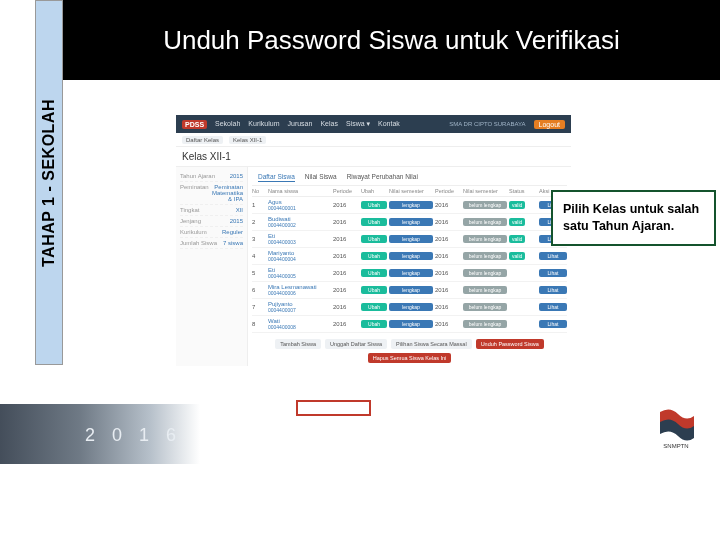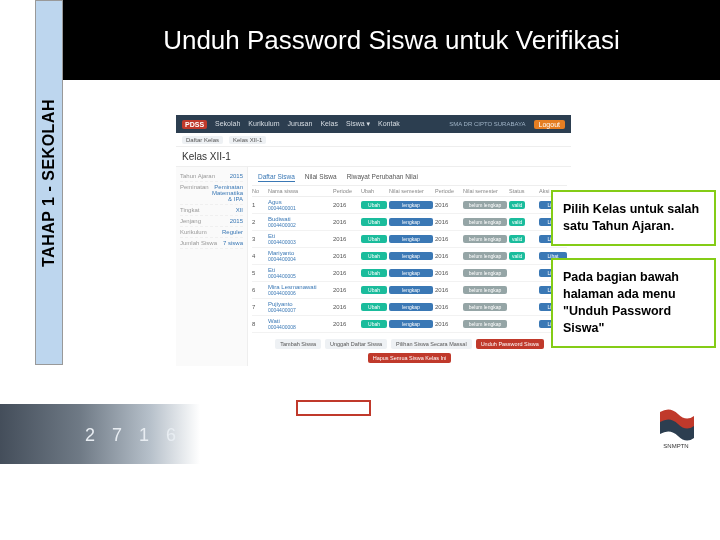--- a/index.html
+++ b/index.html
@@ -33,21 +33,21 @@
 .btn{font-size:5px;padding:1px 3px;border-radius:2px;color:#fff;text-align:center;white-space:nowrap}
 .bg-g{background:#1abc9c}
 .bg-b{background:#3a78b5}
 .bg-gr{background:#95a5a6}
 .pill{display:inline-block;background:#1abc9c;color:#fff;font-size:5px;padding:1px 3px;border-radius:2px}
 .footer-actions{margin-top:6px;display:flex;gap:4px;font-size:5.5px;align-items:center;justify-content:center;flex-wrap:wrap}
 .footer-actions .fb{padding:2px 5px;border-radius:2px;background:#eef1f4;color:#555}
 .footer-actions .fb.hot{background:#c0392b;color:#fff}
 .highlight-box{position:absolute;border:2px solid #c0392b}
 .hb1{left:296px;top:400px;width:75px;height:16px}
-.callout{position:absolute;border:2px solid #84cc16;background:#fff;padding:9px 10px;font-size:12.5px;line-height:1.35;color:#000;font-weight:bold}
+.callout{position:absolute;border:2px solid #14532d;background:#fff;padding:9px 10px;font-size:12.5px;line-height:1.35;color:#000;font-weight:bold}
 .cb1{left:551px;top:190px;width:165px}
 .cb2{left:551px;top:258px;width:165px}
 .foot-photo{position:absolute;left:0;bottom:0;width:200px;height:60px;background:linear-gradient(90deg,#2f3a48,#5f6b78 40%,#aeb9c4 75%,#fff);opacity:.9}
 .year{position:absolute;left:85px;bottom:18px;color:#e8edf2;font-size:18px;letter-spacing:6px}
 .logo-right{position:absolute;right:18px;bottom:10px;width:52px;height:52px;display:flex;flex-direction:column;align-items:center;justify-content:center}
 .logo-right svg{width:40px;height:34px}
 .logo-right .cap{font-size:6px;color:#333;margin-top:1px}
 </style>
 </head>
 <body>
@@ -223,24 +223,23 @@
             <span class="fb hot">Unduh Password Siswa</span>
             <span class="fb hot">Hapus Semua Siswa Kelas Ini</span>
           </div>
       </div>
     </div>
   </div>
 
   <div class="highlight-box hb1"></div>
 
   <div class="callout cb1">Pilih Kelas untuk salah satu Tahun Ajaran.</div>
-  <div class="callout cb2">Pada bagian bawah halaman ada menu "Unduh Password Siswa"</div>
 
   <div class="foot-photo"></div>
-  <div class="year">2 7 1 6</div>
+  <div class="year">2 0 1 6</div>
   <div class="logo-right">
     <svg viewBox="0 0 40 34">
       <path d="M4 4 Q14 -2 22 6 Q30 14 38 8 L38 20 Q30 26 22 18 Q14 10 4 16 Z" fill="#c0392b"></path>
       <path d="M4 14 Q14 8 22 16 Q30 24 38 18 L38 30 Q30 36 22 28 Q14 20 4 26 Z" fill="#2c3e50"></path>
     </svg>
     <div class="cap">SNMPTN</div>
   </div>
 </div>
 
 </body></html>

